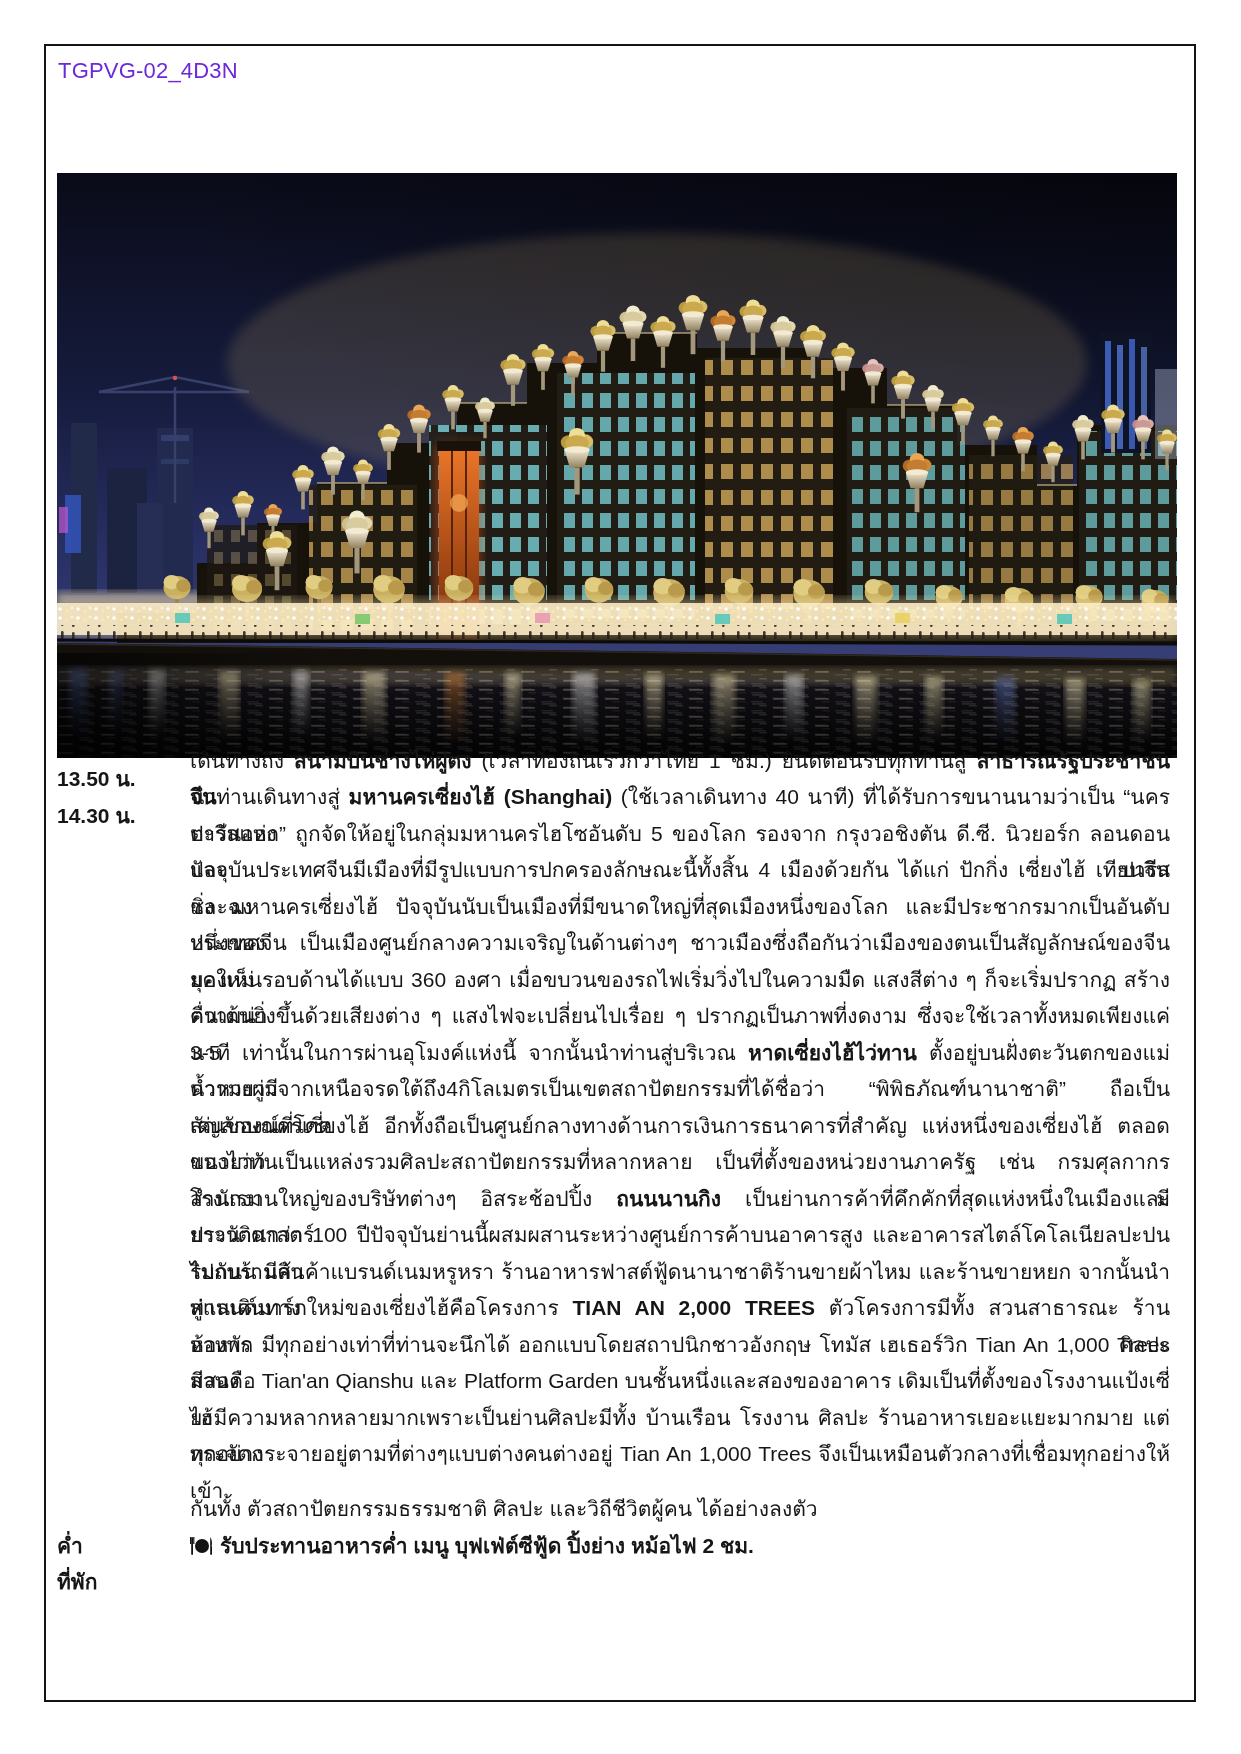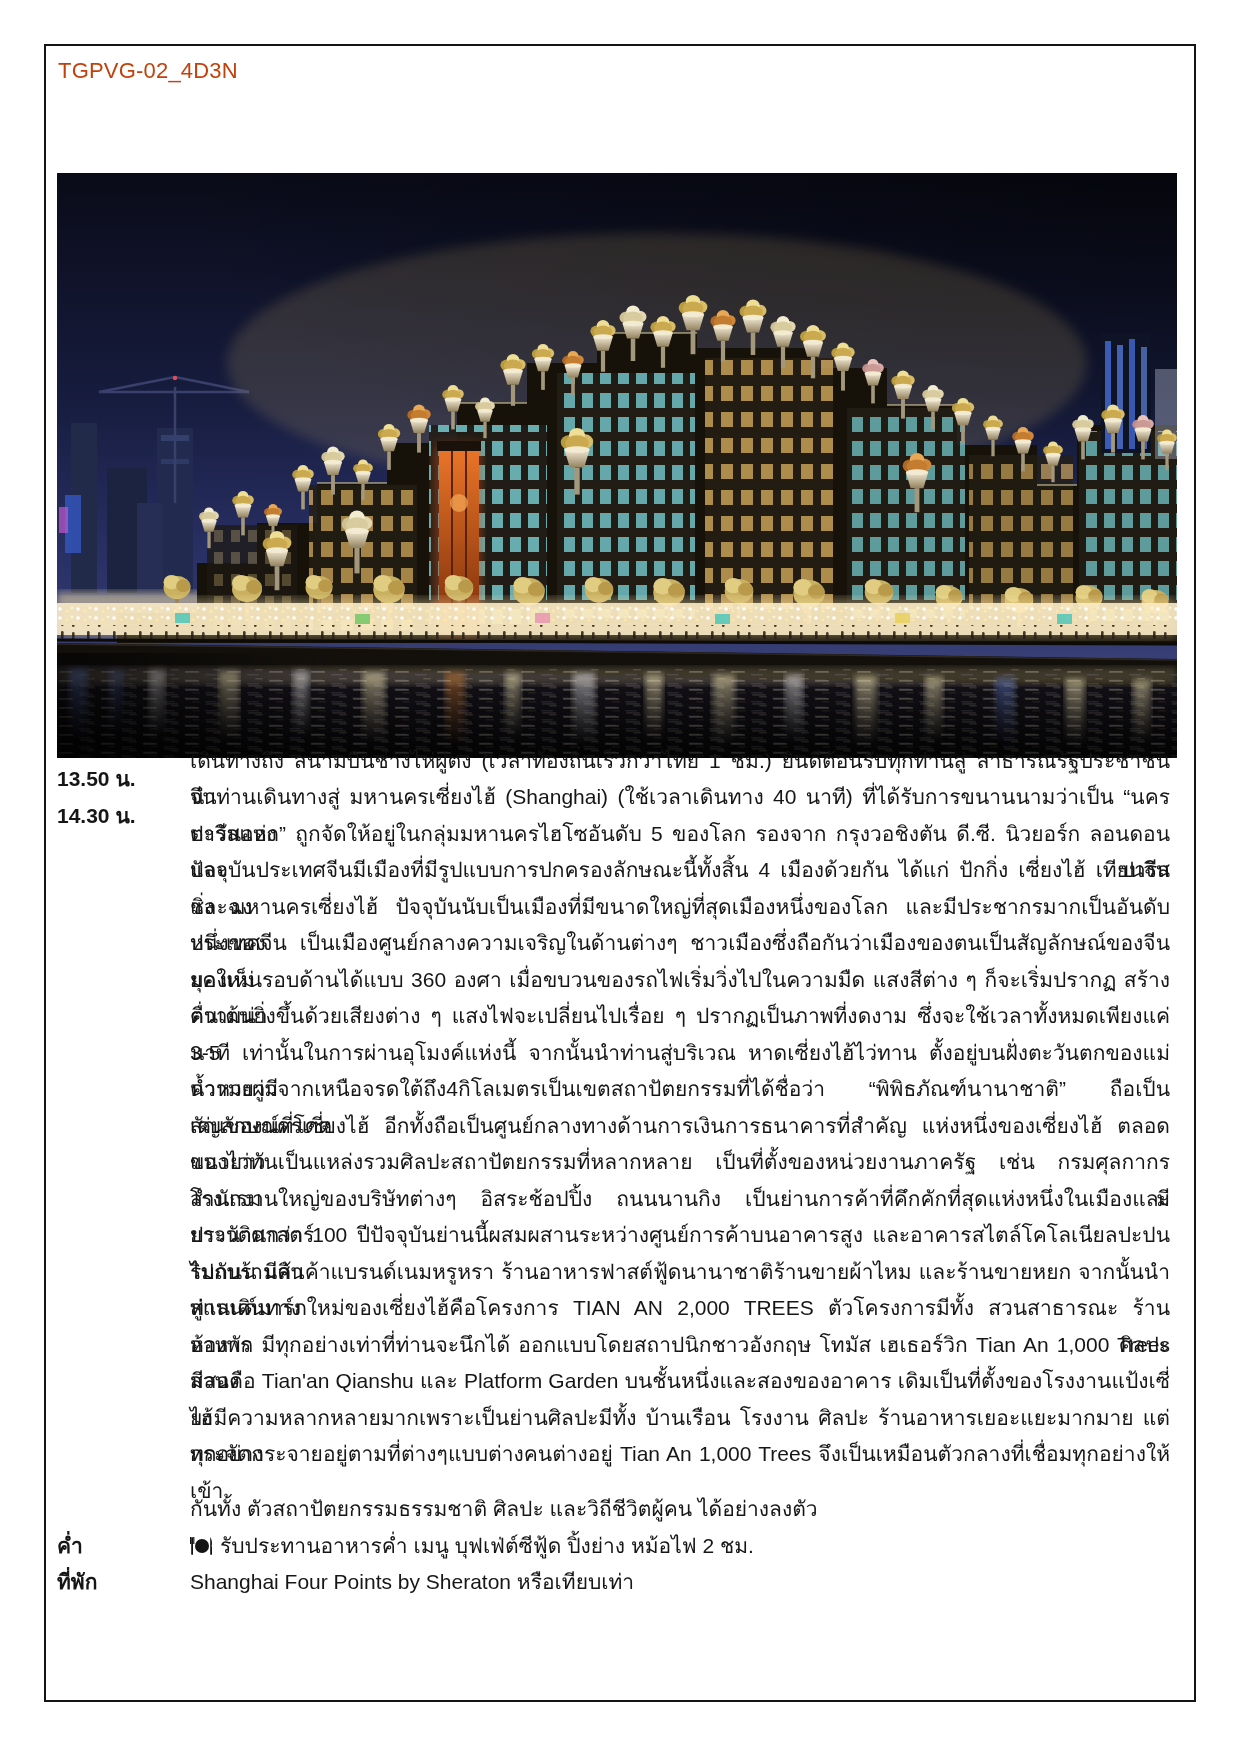--- a/index.html
+++ b/index.html
@@ -5,37 +5,37 @@
   html,body{margin:0;padding:0;}
   body{
     width:1241px;height:1754px;position:relative;background:#ffffff;
     font-family:"Liberation Sans",sans-serif;color:#161616;
   }
   .frame{
     position:absolute;left:44px;top:44px;width:1152px;height:1658px;
     border:2px solid #141414;box-sizing:border-box;background:#fff;
   }
   .doc-code{
-    position:absolute;left:58px;top:58px;font-size:22px;letter-spacing:.2px;color:#c2410c;
+    position:absolute;left:58px;top:58px;font-size:22px;letter-spacing:.2px;color:#6d28d9;
   }
   .photo{
     position:absolute;left:57px;top:173px;width:1120px;height:585px;overflow:hidden;background:#0a0b16;
   }
   .photo svg{display:block;}
   .rows{
     position:absolute;left:57px;top:761px;width:1113px;
   }
   .row{
     display:flex;align-items:center;height:36.5px;line-height:36.5px;
     font-size:21px;white-space:normal;
   }
   .row .label{flex:0 0 133px;font-weight:700;}
   .row .content{flex:1 1 auto;min-width:0;}
   .row.justify .content{text-align:justify;text-align-last:justify;}
-  .content .bold{font-weight:400;}
+  .content .bold{font-weight:700;}
   .dining-icon{
     display:inline-block;width:24px;height:20px;vertical-align:-3px;margin-right:6px;
   }
   .dining-icon svg{display:block;}
 </style>
 </head>
 <body>
 
 <div class="frame"></div>
 
@@ -425,15 +425,14 @@
       <rect x="0" y="1" width="1.2" height="7"></rect>
       <rect x="3.2" y="1" width="1.2" height="7"></rect>
       <circle cx="12" cy="10" r="7"></circle>
       <path d="M20.2 1 q2.6 4 1.4 9 l-1.4 1 z"></path>
       <rect x="20.2" y="10" width="1.8" height="9" rx="0.9"></rect>
     </g>
   </svg></span><span class="bold">รับประทานอาหารค่ำ เมนู บุฟเฟ่ต์ซีฟู้ด ปิ้งย่าง หม้อไฟ 2 ชม.</span></div>
     </div>
     <div class="row">
       <div class="label">ที่พัก</div>
-      <div class="content"><span class="bold">Shanghai Four Points by Sheraton หรือเทียบเท่า</span></div>
     </div>
   </div>
 
 </body></html>

